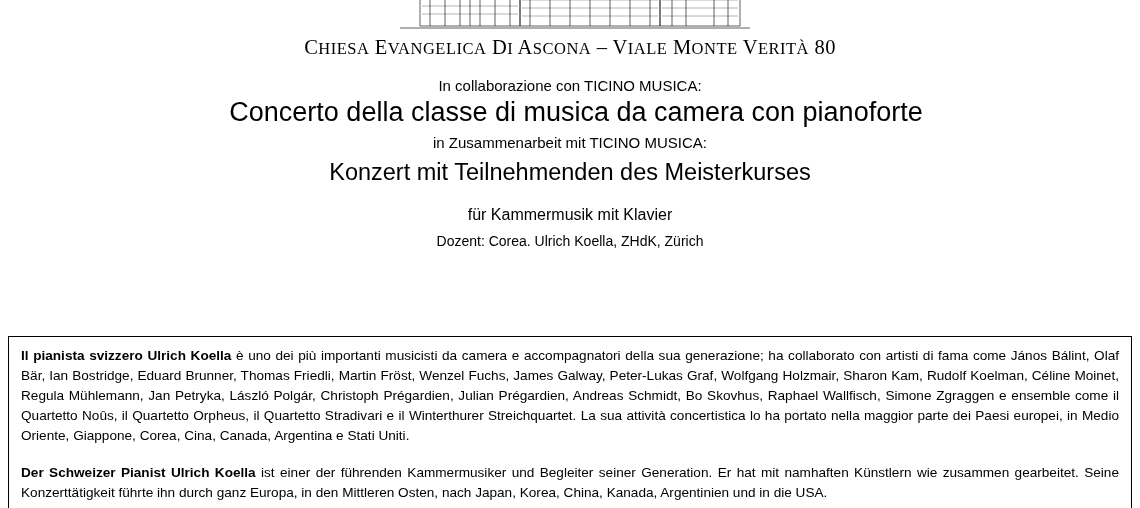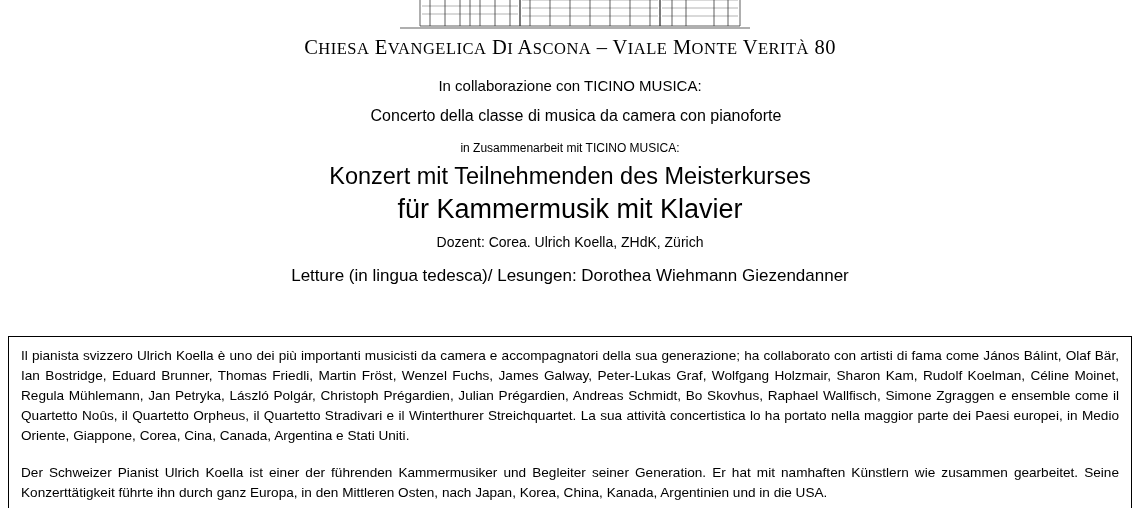--- a/index.html
+++ b/index.html
@@ -58,36 +58,36 @@
   .date-line {
     font-size: 21px;
     margin-top: 14px;
     letter-spacing: 0.1px;
   }
   .collab-small {
     font-size: 15px;
     margin-top: 18px;
   }
   .concert-it {
-    font-size: 16px;
-    margin-top: 13px;
+    font-size: 27px;
+    margin-top: 3px;
     padding-left: 12px;
   }
   .collab-small2 {
-    font-size: 12px;
-    margin-top: 16px;
+    font-size: 15px;
+    margin-top: 6px;
   }
   .concert-de1 {
     font-size: 23.5px;
     margin-top: 8px;
     text-align: center;
   }
   .concert-de2 {
-    font-size: 27px;
-    margin-top: 4px;
+    font-size: 16px;
+    margin-top: 20px;
   }
   .dozent {
     font-size: 14px;
     margin-top: 9px;
   }
   .letture {
     font-size: 17px;
     margin-top: 16px;
   }
 
@@ -104,21 +104,21 @@
   .bio-p {
     font-size: 13.6px;
     line-height: 1.47;
     text-align: justify;
     margin: 0;
   }
   .bio-p + .bio-p {
     margin-top: 17px;
   }
   .bio-p b {
-    font-weight: normal;
+    font-weight: bold;
   }
 </style>
 </head>
 <body>
 
 <div class="page">
 
   <div class="engraving">
     <svg width="420" height="120" viewBox="0 0 420 120">
       <g stroke="#1a1a1a" stroke-width="0.7" fill="none">
@@ -150,20 +150,19 @@
   <div class="concert-it center">Concerto della classe di musica da camera con pianoforte</div>
 
   <div class="collab-small2 center">in Zusammenarbeit mit TICINO MUSICA:</div>
 
   <div class="concert-de1 center">Konzert mit Teilnehmenden des Meisterkurses</div>
 
   <div class="concert-de2 center">für Kammermusik mit Klavier</div>
 
   <div class="dozent center">Dozent: Corea. Ulrich Koella, ZHdK, Zürich</div>
 
-  <div class="letture center">Letture (in lingua tedesca)/ Lesungen: Dorothea Wiehmann Giezendanner</div>
 
   <div class="bio-box">
     <p class="bio-p"><b>Il pianista svizzero Ulrich Koella</b><span> è uno dei più importanti musicisti da camera e accompagnatori della sua generazione; ha collaborato con artisti di fama come János Bálint, Olaf Bär, Ian Bostridge, Eduard Brunner, Thomas Friedli, Martin Fröst, Wenzel Fuchs, James Galway, Peter-Lukas Graf, Wolfgang Holzmair, Sharon Kam, Rudolf Koelman, Céline Moinet, Regula Mühlemann, Jan Petryka, László Polgár, Christoph Prégardien, Julian Prégardien, Andreas Schmidt, Bo Skovhus, Raphael Wallfisch, Simone Zgraggen e ensemble come il Quartetto Noûs, il Quartetto Orpheus, il Quartetto Stradivari e il Winterthurer Streichquartet. La sua attività concertistica lo ha portato nella maggior parte dei Paesi europei, in Medio Oriente, Giappone, Corea, Cina, Canada, Argentina e Stati Uniti.</span></p>
     <p class="bio-p"><b>Der Schweizer Pianist Ulrich Koella</b><span> ist einer der führenden Kammermusiker und Begleiter seiner Generation. Er hat mit namhaften Künstlern wie zusammen gearbeitet. Seine Konzerttätigkeit führte ihn durch ganz Europa, in den Mittleren Osten, nach Japan, Korea, China, Kanada, Argentinien und in die USA.</span></p>
   </div>
 
 </div>
 
 </body></html>

